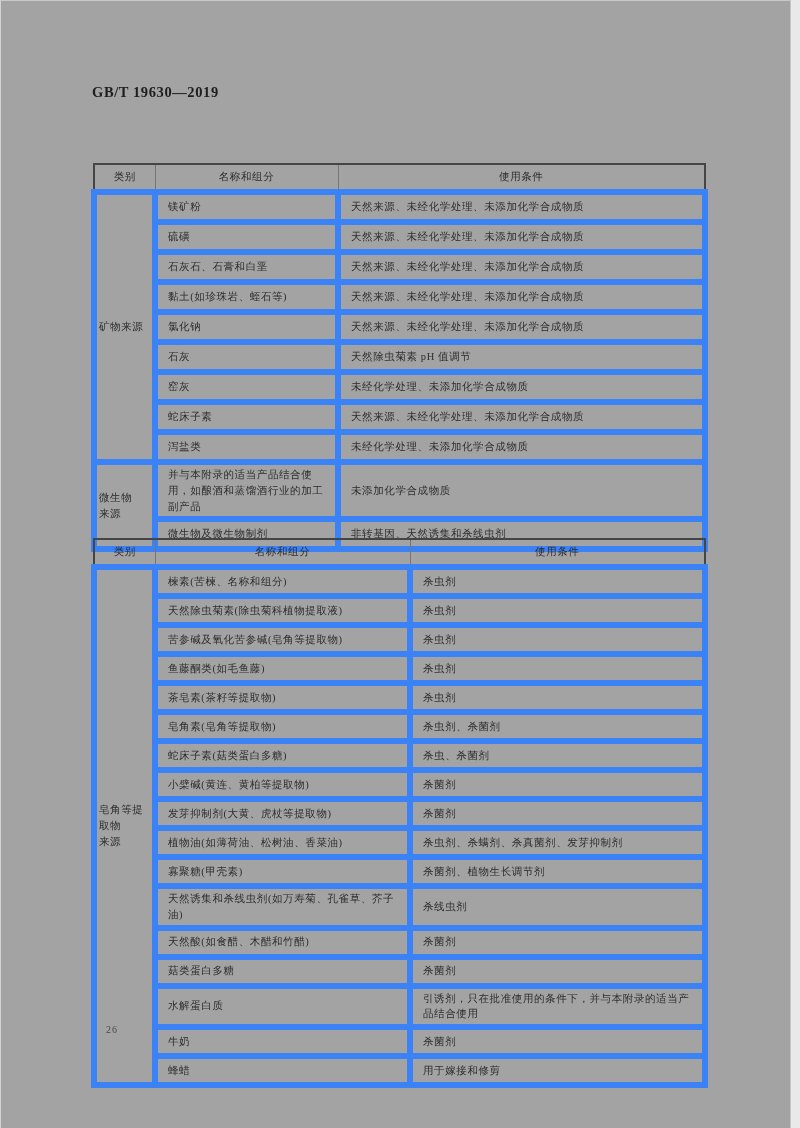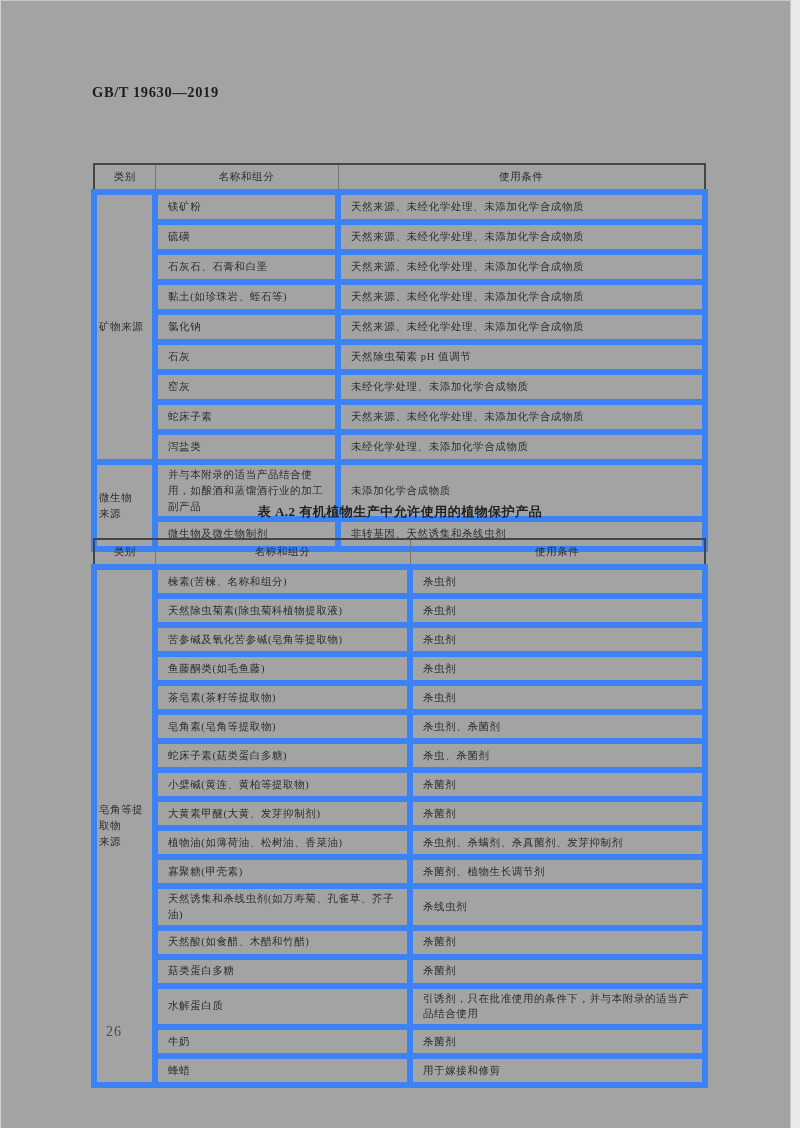--- a/index.html
+++ b/index.html
@@ -57,21 +57,21 @@
   .std-table td.cat {
     text-align: left; padding: 2px 2px;
     white-space: pre-line; line-height: 1.5;
   }
   col.c-cat   { width: 61px; }
   col.c-name1 { width: 183px; }
   col.c-name2 { width: 255px; }
 
   .page-num {
     position: absolute; left: 106px; top: 1024px;
-    font-size: 14px; color: #4a4a4a; letter-spacing: 1px;
+    font-size: 10px; color: #4a4a4a; letter-spacing: 1px;
   }
 </style>
 </head>
 <body>
 
 <div class="page">
   <div class="scan-edge-top"></div>
   <div class="scan-edge-left"></div>
   <div class="scan-edge-right"></div>
 
@@ -135,21 +135,20 @@
           <td class="name">并与本附录的适当产品结合使用，如酿酒和蒸馏酒行业的加工副产品</td>
           <td class="condition">未添加化学合成物质</td>
         </tr>
         <tr>
           <td class="name">微生物及微生物制剂</td>
           <td class="condition">非转基因、天然诱集和杀线虫剂</td>
         </tr>
       </tbody>
   </table>
 
-  <div class="tbl-title t2-title">表 A.2  有机植物生产中允许使用的植物保护产品</div>
 
   <table class="std-table t2">
     <colgroup>
         <col class="c-cat">
         <col class="c-name2">
         <col>
       </colgroup>
     <thead>
         <tr>
           <th>类别</th>
@@ -186,21 +185,21 @@
         </tr>
         <tr>
           <td class="name">蛇床子素(菇类蛋白多糖)</td>
           <td class="condition">杀虫、杀菌剂</td>
         </tr>
         <tr>
           <td class="name">小檗碱(黄连、黄柏等提取物)</td>
           <td class="condition">杀菌剂</td>
         </tr>
         <tr>
-          <td class="name">大黄素甲醚(大黄、发芽抑制剂)</td>
+          <td class="name">发芽抑制剂(大黄、虎杖等提取物)</td>
           <td class="condition">杀菌剂</td>
         </tr>
         <tr>
           <td class="name">植物油(如薄荷油、松树油、香菜油)</td>
           <td class="condition">杀虫剂、杀螨剂、杀真菌剂、发芽抑制剂</td>
         </tr>
         <tr>
           <td class="name">寡聚糖(甲壳素)</td>
           <td class="condition">杀菌剂、植物生长调节剂</td>
         </tr>

